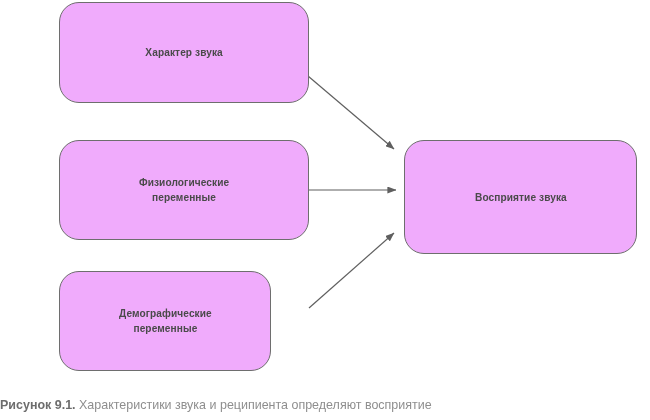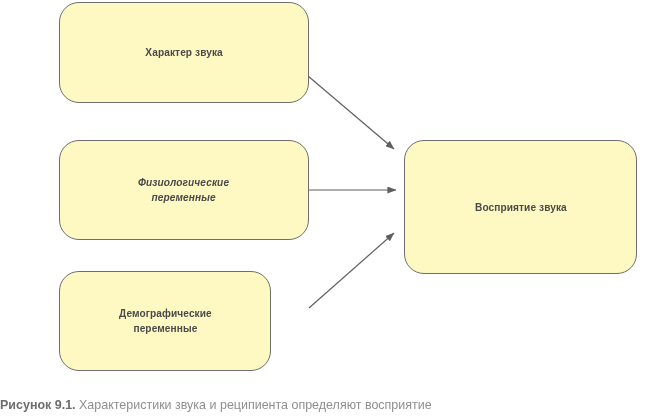--- a/index.html
+++ b/index.html
@@ -38,40 +38,40 @@
     height: 380px;
     pointer-events: none;
   }
 
   
   .node {
     position: absolute;
     box-sizing: border-box;
     border: 1px solid #6e6e6e;
     border-radius: 20px;
-    background: #fef9c3;
+    background: #f0abfc;
     display: flex;
     align-items: center;
     justify-content: center;
     text-align: center;
   }
   .node-label {
     font-size: 11px;
     font-weight: bold;
     color: #4a4a4a;
     line-height: 15px;
     letter-spacing: 0.1px;
     white-space: pre-line;
     transform: scaleX(0.92);
   }
 
   #node-sound-character  { left: 59px;  top: 2px;   width: 250px; height: 101px; }
-  #node-physio-vars      { left: 59px;  top: 140px; width: 250px; height: 100px; font-style: italic; }
+  #node-physio-vars      { left: 59px;  top: 140px; width: 250px; height: 100px; }
   #node-demo-vars        { left: 59px;  top: 271px; width: 212px; height: 100px; }
-  #node-sound-perception { left: 404px; top: 140px; width: 233px; height: 134px; }
+  #node-sound-perception { left: 404px; top: 140px; width: 233px; height: 114px; }
 
   
   .caption {
     position: absolute;
     left: 0;
     top: 396px;
     width: 650px;
     font-size: 13px;
     line-height: 17px;
     color: #8a8a8a;

